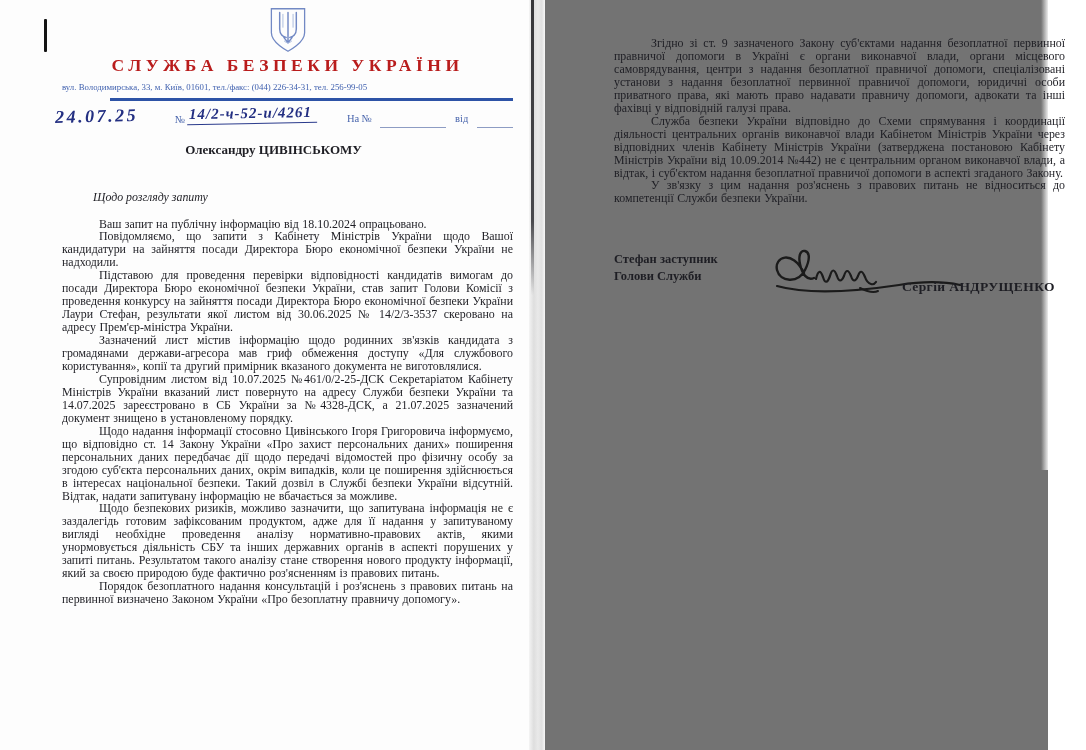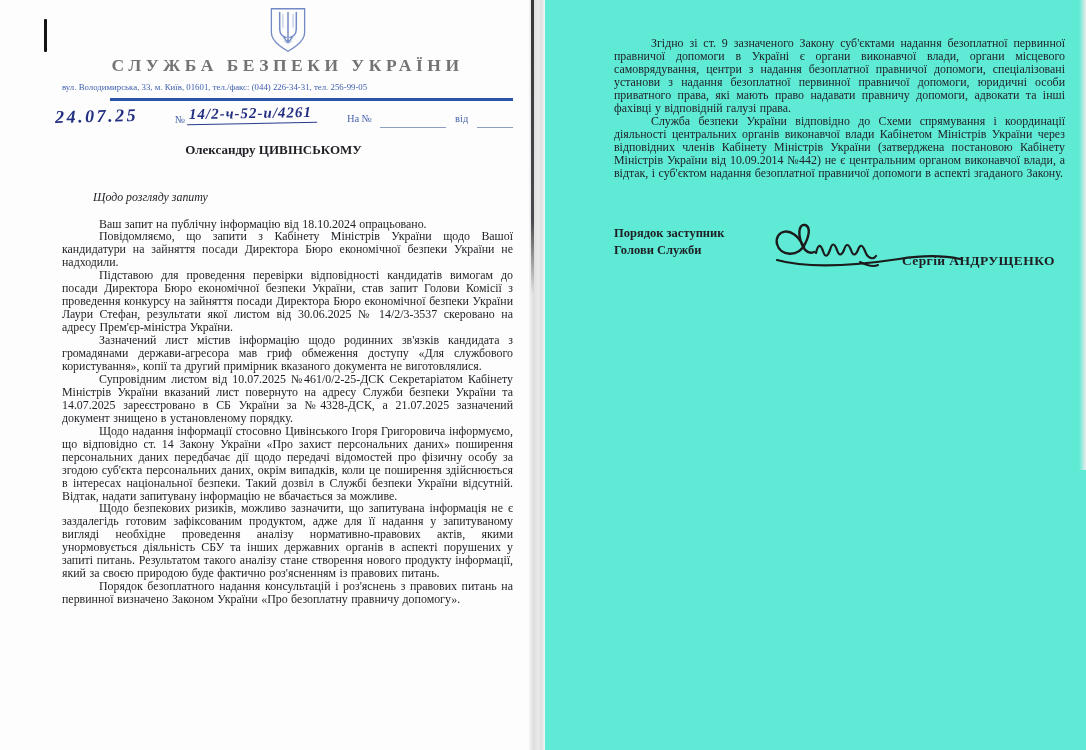--- a/index.html
+++ b/index.html
@@ -2,34 +2,34 @@
 <html><head>
 <meta charset="utf-8">
 <style>
   html,body{margin:0;padding:0;background:#ffffff;}
   .canvas{position:relative;width:1086px;height:750px;overflow:hidden;background:#ffffff;
           font-family:"Liberation Serif",serif;color:#1e1e24;}
 
   
   .page{position:absolute;top:0;height:750px;background:#fdfdfd;}
   .page-left{left:0;width:531px;}
-  .page-right{left:545px;width:541px;background:#5eead4;}
+  .page-right{left:545px;width:503px;background:#737373;}
   .gutter{position:absolute;left:529px;top:0;width:16px;height:750px;
           background:linear-gradient(90deg,#f4f4f4,#dedede 30%,#e9e9e9 55%,#e0e0e0 80%,#f7f7f7);}
   .gutter-line{position:absolute;left:531px;top:0;width:3px;height:295px;
           background:linear-gradient(180deg,#37373a 0%,#4a4a4e 75%,rgba(80,80,84,0));}
   .edge-right{position:absolute;right:0;top:0;width:7px;height:470px;
           background:linear-gradient(90deg,rgba(240,240,240,0),#ececec);}
   .scan-tick{position:absolute;left:44px;top:19px;width:3px;height:33px;background:#141414;border-radius:1px;}
 
   
   .lp-content{position:absolute;left:62px;top:0;width:451px;}
   .emblem{display:block;margin:6px auto 1px;}
   .org-name{font-weight:bold;font-size:17.5px;line-height:20px;letter-spacing:4.5px;
-            color:#737373;text-align:center;white-space:nowrap;}
+            color:#b91c1c;text-align:center;white-space:nowrap;}
   .addr{font-size:8.8px;line-height:11.5px;color:#3e5fae;text-align:left;margin-top:7px;}
   .rule{height:3px;background:#2d53a6;margin:4px 0 0 48px;}
 
   .reg-row{position:relative;height:34px;width:543px;margin-left:-62px;}
   .hw{font-style:italic;font-weight:bold;color:#232f82;white-space:nowrap;}
   .hw-date{position:absolute;left:55px;top:5px;font-size:18px;letter-spacing:2.5px;transform:rotate(-1.5deg);}
   .no-label{position:absolute;left:175px;top:13px;font-size:9.5px;color:#4a66ad;}
   .hw-num{position:absolute;left:187px;top:4px;font-size:15px;letter-spacing:1px;
           transform:rotate(-1deg);border-bottom:1.5px solid #2a3a8c;padding:0 5px 1px 2px;}
   .prn{position:absolute;font-size:10.5px;color:#4a66ad;}
@@ -107,25 +107,26 @@
   <div class="gutter"></div>
   <div class="gutter-line"></div>
 
   <div class="page page-right">
     <div class="edge-right"></div>
 
     <div class="rp-content">
       <div class="body">
           <p class="para">Згідно зі ст. 9 зазначеного Закону суб'єктами надання безоплатної первинної правничої допомоги в Україні є органи виконавчої влади, органи місцевого самоврядування, центри з надання безоплатної правничої допомоги, спеціалізовані установи з надання безоплатної первинної правничої допомоги, юридичні особи приватного права, які мають право надавати правничу допомоги, адвокати та інші фахівці у відповідній галузі права.</p>
           <p class="para">Служба безпеки України відповідно до Схеми спрямування і координації діяльності центральних органів виконавчої влади Кабінетом Міністрів України через відповідних членів Кабінету Міністрів України (затверджена постановою Кабінету Міністрів України від 10.09.2014 №442) не є центральним органом виконавчої влади, а відтак, і суб'єктом надання безоплатної правничої допомоги в аспекті згаданого Закону.</p>
+          <p class="para">У зв'язку з цим надання роз'яснень з правових питань не відноситься до компетенції Служби безпеки України.</p>
         </div>
 
       <div class="sig-block">
         <div class="sig-pos">
-          <div>Порядок заступник</div>
+          <div>Стефан заступник</div>
           <div>Голови Служби</div>
         </div>
 
         <svg class="sig-svg" width="230" height="72" viewBox="0 0 230 72" fill="none">
           <path d="M40,36 C28,12 10,20 13,33 C16,45 34,47 41,33 C47,21 45,15 41,14 C37,13 34,18 36,27 C38,37 43,44 50,41" stroke="#1b1b1b" stroke-width="2.4" stroke-linecap="round"></path>
           <path d="M52,42 q3,-13 7,-2 q3,10 7,-1 q3,-11 7,0 q3,9 7,0 q3,-10 7,0 q3,9 7,0 q3,-9 7,1 q2,6 6,7 q3,1 5,-2" stroke="#1b1b1b" stroke-width="2.2" stroke-linecap="round"></path>
           <path d="M13,49 C45,58 95,54 135,48 C160,44 178,44 196,48" stroke="#1b1b1b" stroke-width="2.2" stroke-linecap="round"></path>
           <path d="M96,51 C104,55 110,56 114,54" stroke="#1b1b1b" stroke-width="2" stroke-linecap="round"></path>
         </svg>
 

